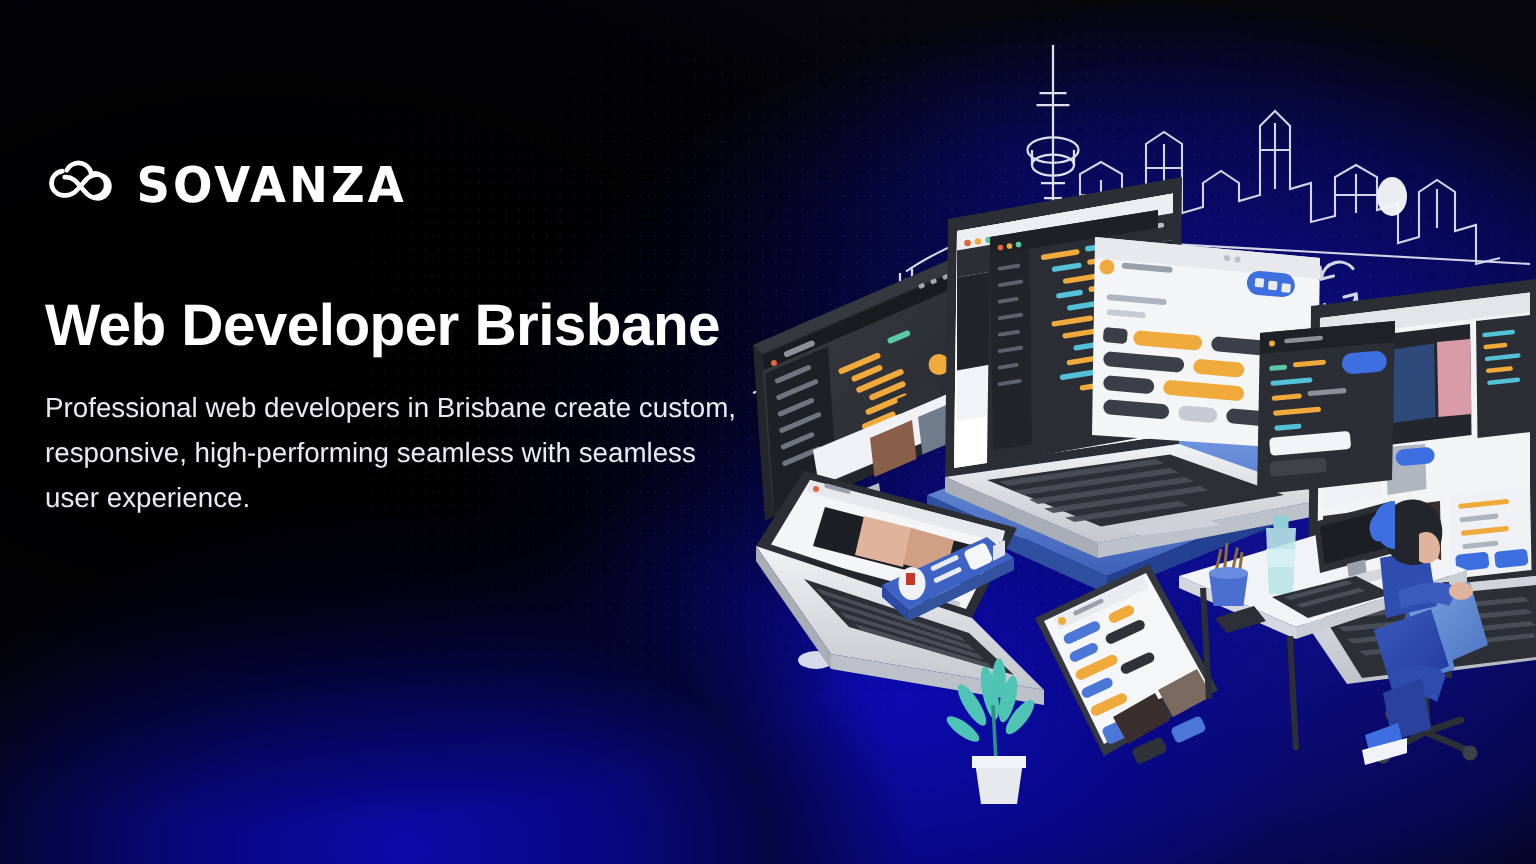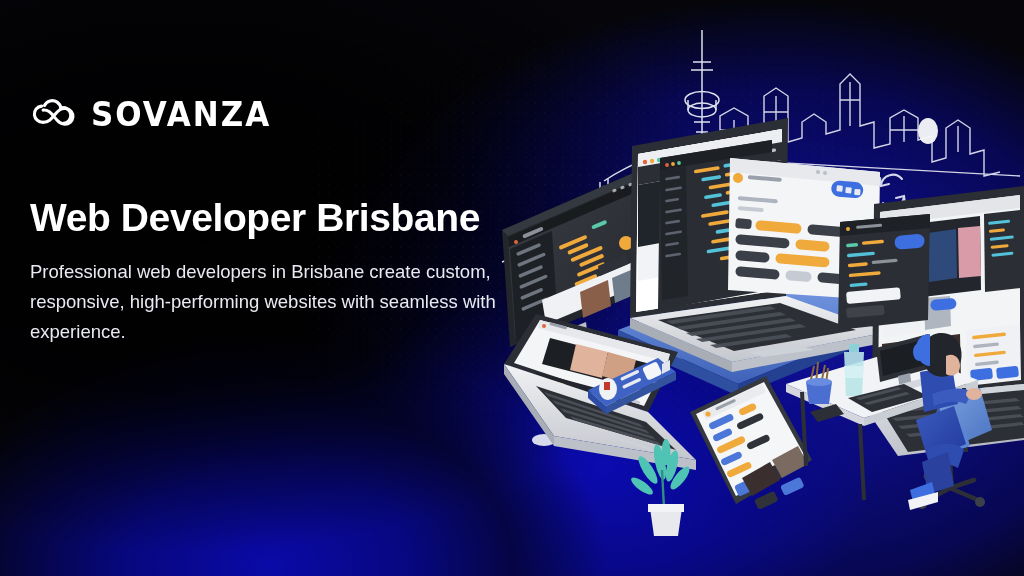--- a/index.html
+++ b/index.html
@@ -33,21 +33,21 @@
   .bg-dots {
     position:absolute; inset:0; opacity:.5;
     background-image:radial-gradient(circle, rgba(90,110,230,.40) 0.8px, transparent 1px);
     background-size:9px 9px;
     -webkit-mask-image:radial-gradient(ellipse 70% 70% at 62% 42%, #000 0%, rgba(0,0,0,.55) 45%, transparent 78%);
     mask-image:radial-gradient(ellipse 70% 70% at 62% 42%, #000 0%, rgba(0,0,0,.55) 45%, transparent 78%);
   }
 
   
   .copy { position:absolute; left:30px; top:96px; width:480px; }
-  .brand { display:flex; align-items:flex-start; gap:11px; height:46px; }
+  .brand { display:flex; align-items:flex-end; gap:11px; height:46px; }
   .brand-mark { width:50px; height:38px; flex:none; }
   .brand-word {
     color:#fff; font-size:31px; font-weight:700; letter-spacing:2.0px;
     font-family:"DejaVu Sans", sans-serif;
     transform:scaleY(1.06);
   }
   .headline {
     margin-top:54px; color:#fff; font-size:39px; font-weight:700;
     letter-spacing:-0.4px; line-height:1.12; white-space:nowrap;
   }
@@ -80,21 +80,21 @@
           <path d="M14.5 9.5c2.2-4.6 8.2-6.4 12.6-3.4 2.1 1.4 3.4 3.6 3.7 5.9"></path>
           <path d="M30.8 12c4.6-1.4 9.2 1.6 9.9 6.2.7 4.6-2.7 8.8-7.4 9.1"></path>
           <path d="M11.6 10.1C7.1 10.6 3.9 14.6 4.4 19c.5 4.3 4.3 7.4 8.7 7.2"></path>
           <path d="M13.1 26.2c5.4.2 8.2-3.2 11.4-7.1 3.3-4 6.2-7.4 11.6-6.6 4.3.6 7.2 4.3 6.8 8.6-.4 4.2-4 7.3-8.2 7.1-4.8-.2-7.4-3.5-10.5-7.3-3.2-3.9-6-7.3-11.1-6.8"></path>
         </g>
       </svg>
       <div class="brand-word">SOVANZA</div>
     </div>
 
     <h1 class="headline">Web Developer Brisbane</h1>
-    <p class="subcopy">Professional web developers in Brisbane create custom, responsive, high-performing websites with seamless with experience.</p>
+    <p class="subcopy">Professional web developers in Brisbane create custom, responsive, high-performing seamless with seamless user experience.</p>
   </div>
 
   <div class="art">
     <svg viewBox="0 0 544 576" preserveAspectRatio="xMidYMid meet">
       <defs>
         <linearGradient id="scr-dark" x1="0" y1="0" x2="1" y2="1">
           <stop offset="0" stop-color="#3a3e45"></stop>
             <stop offset="1" stop-color="#24262b"></stop>
         </linearGradient>
         <linearGradient id="scr-light" x1="0" y1="0" x2="1" y2="1">

